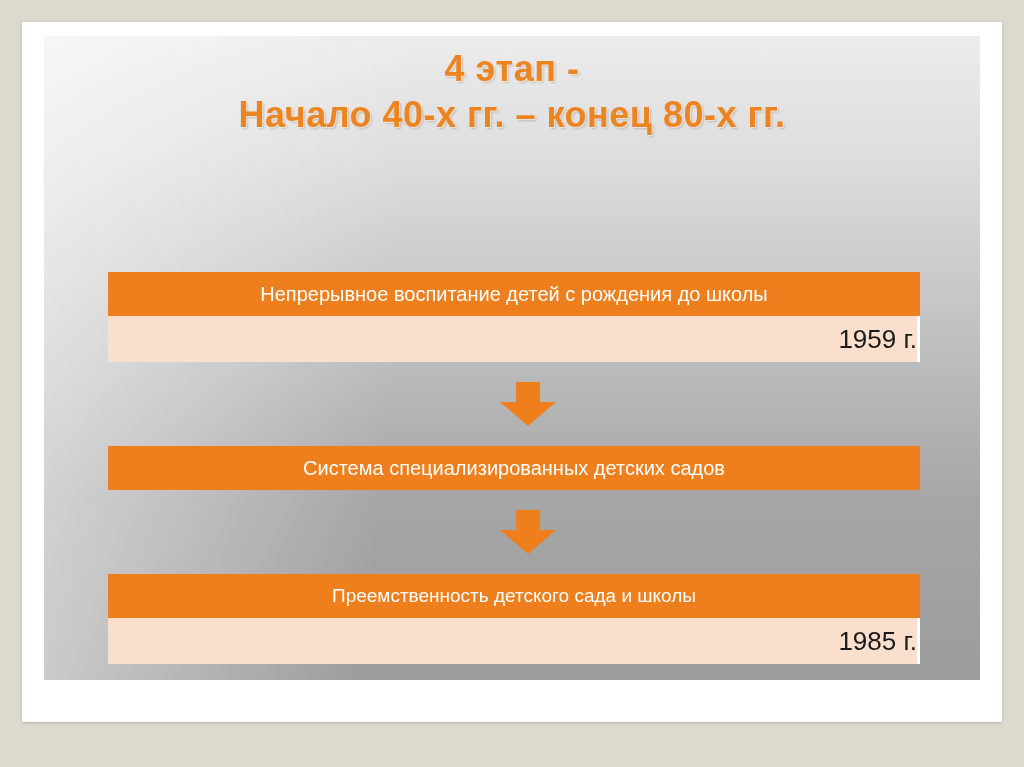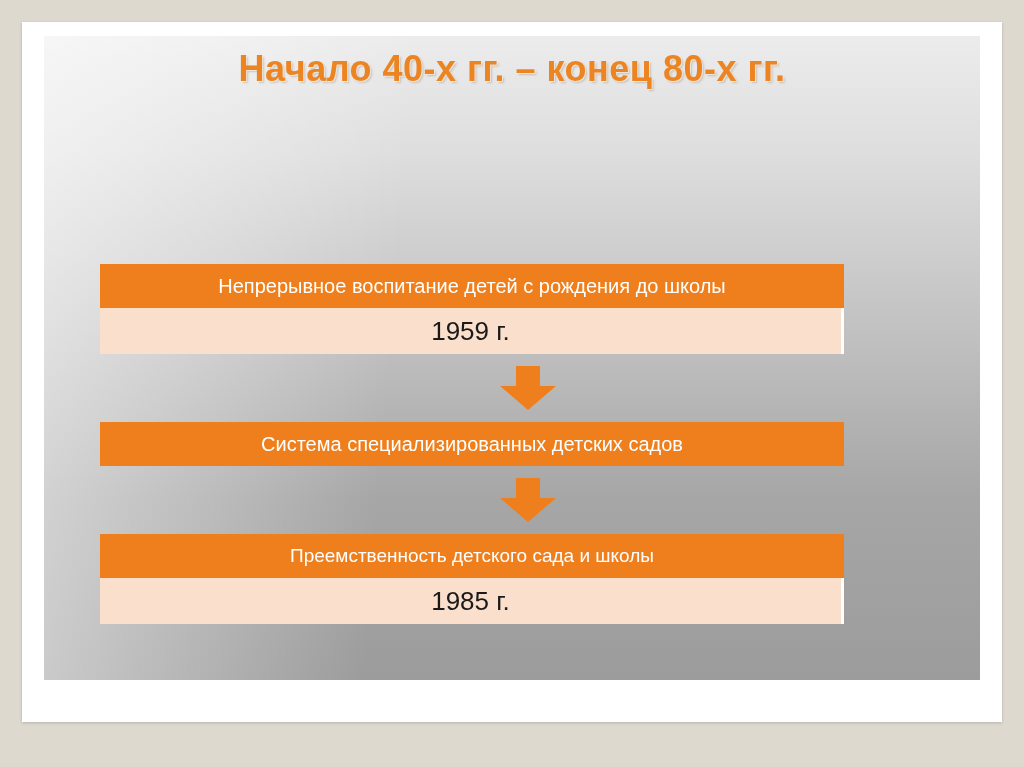--- a/index.html
+++ b/index.html
@@ -66,22 +66,22 @@
 
   
   .diagram {
     position: absolute;
     left: 92px;
     top: 256px;
     width: 872px;
   }
 
   .block {
-    width: 744px;
-    margin: 8px;
+    width: 812px;
+    margin: 16px;
   }
   .block-header {
     background: #ee7f1c;
     color: #ffffff;
     font-size: 20px;
     text-align: center;
     height: 44px;
     line-height: 44px;
     white-space: nowrap;
     overflow: hidden;
@@ -90,21 +90,21 @@
     font-size: 19px;
   }
   .block-row {
     background: #fadfcc;
     height: 46px;
     display: flex;
     flex-direction: row;
   }
   .cell {
     flex: 1 1 50%;
-    text-align: center;
+    text-align: right;
     font-size: 26px;
     color: #1a1a1a;
     line-height: 46px;
     height: 46px;
     overflow: hidden;
     white-space: nowrap;
   }
   .cell.left {
     border-right: 3px solid #ffffff;
   }
@@ -128,20 +128,21 @@
 </head>
 <body>
 
 <div id="slide">
 
   <div class="white-card"></div>
 
   <div class="grey-panel"></div>
 
   <div class="title-block">
+    <span class="title-line1">4 этап -</span>
     <span class="title-line2">Начало 40-х гг. – конец 80-х гг.</span>
   </div>
 
   <div class="diagram">
 
     <div class="block">
       <div class="block-header">Непрерывное воспитание детей с рождения до школы</div>
       <div class="block-row">
         <div class="cell left">1959 г.</div>
       </div>

